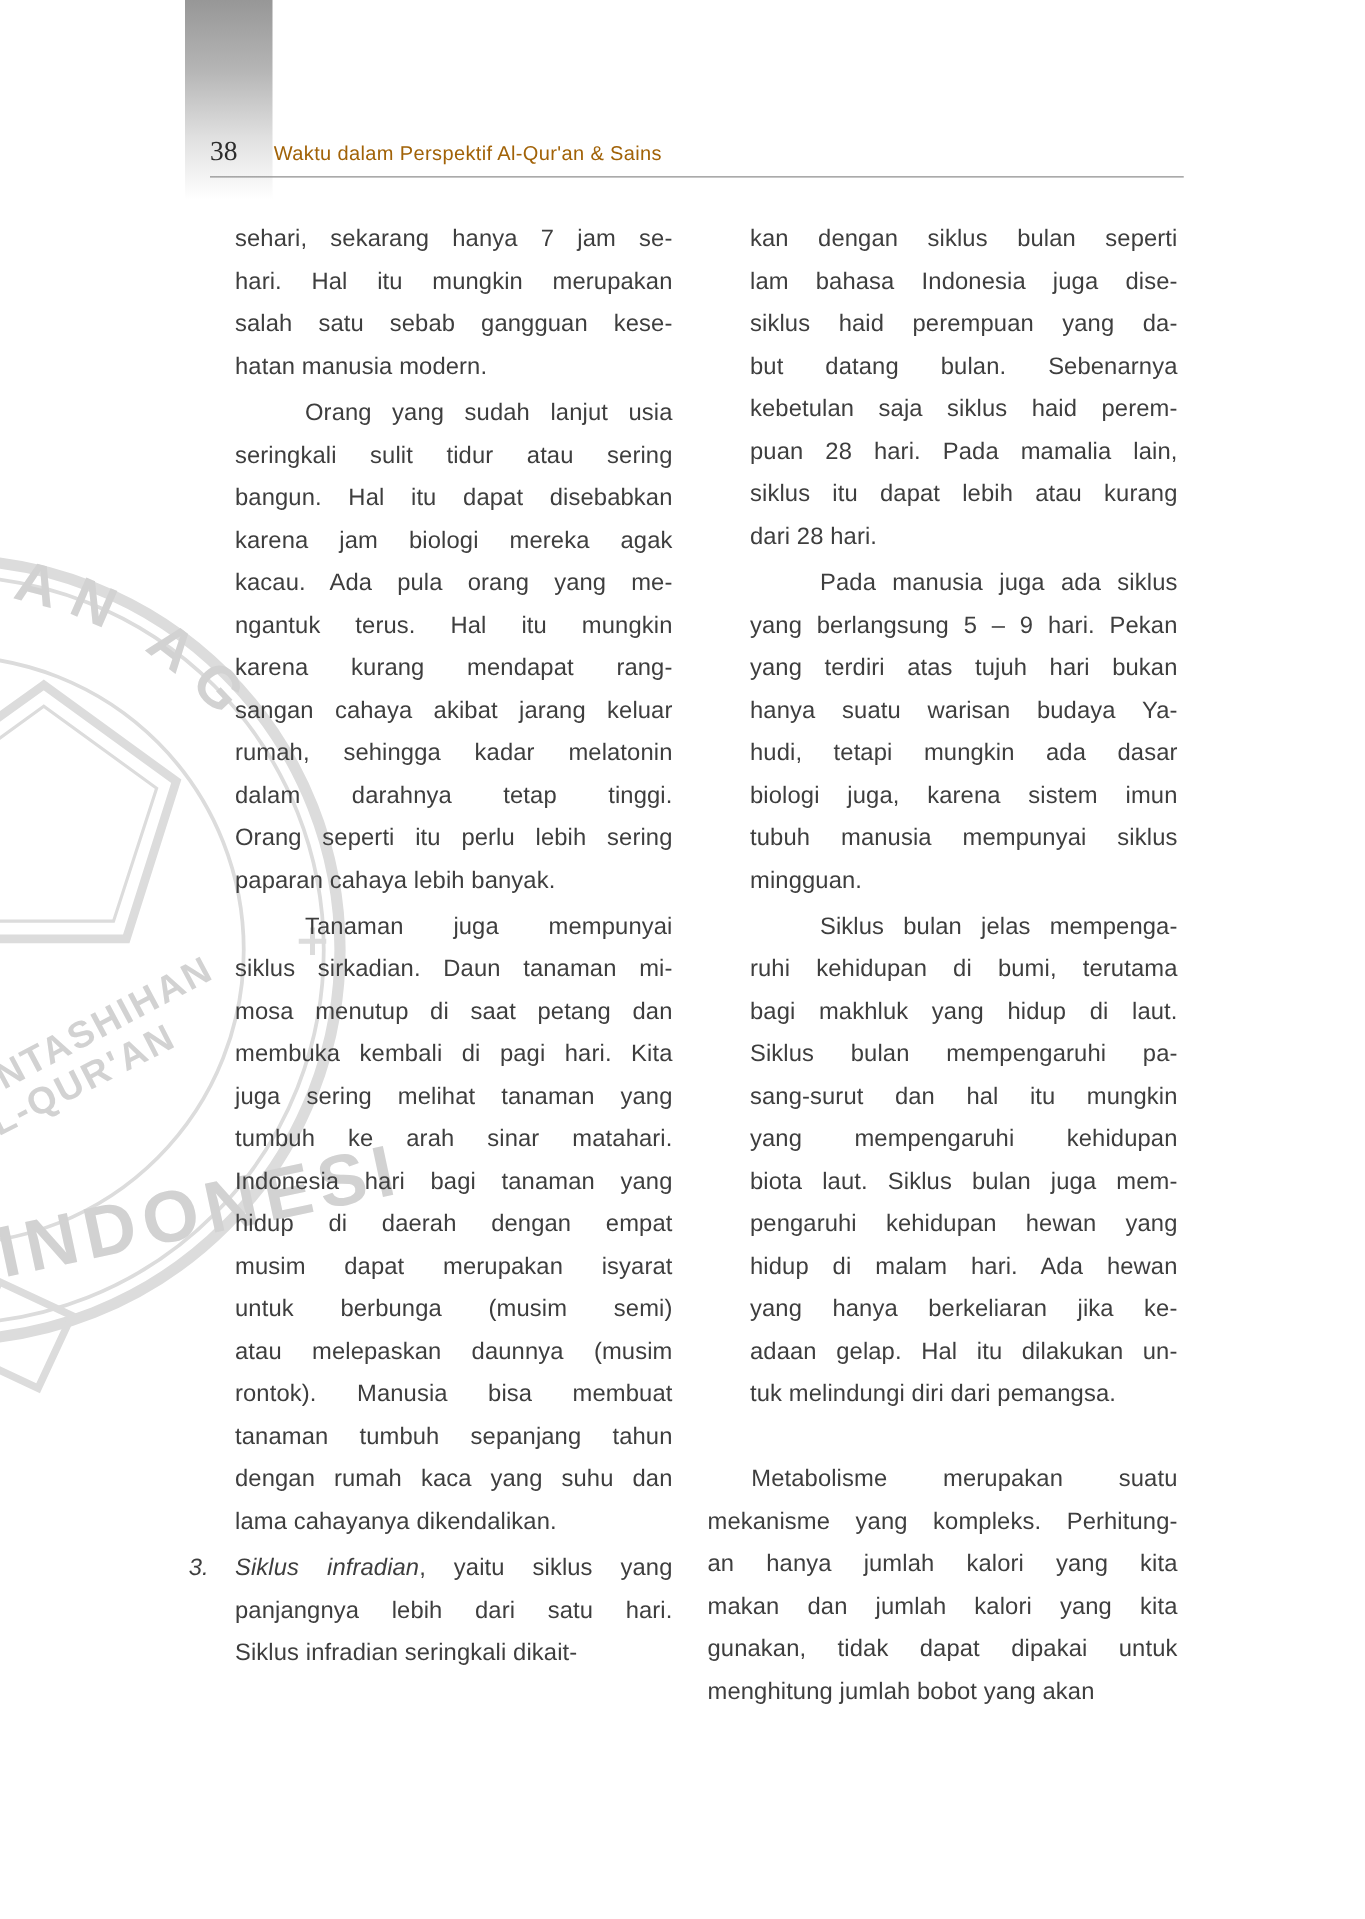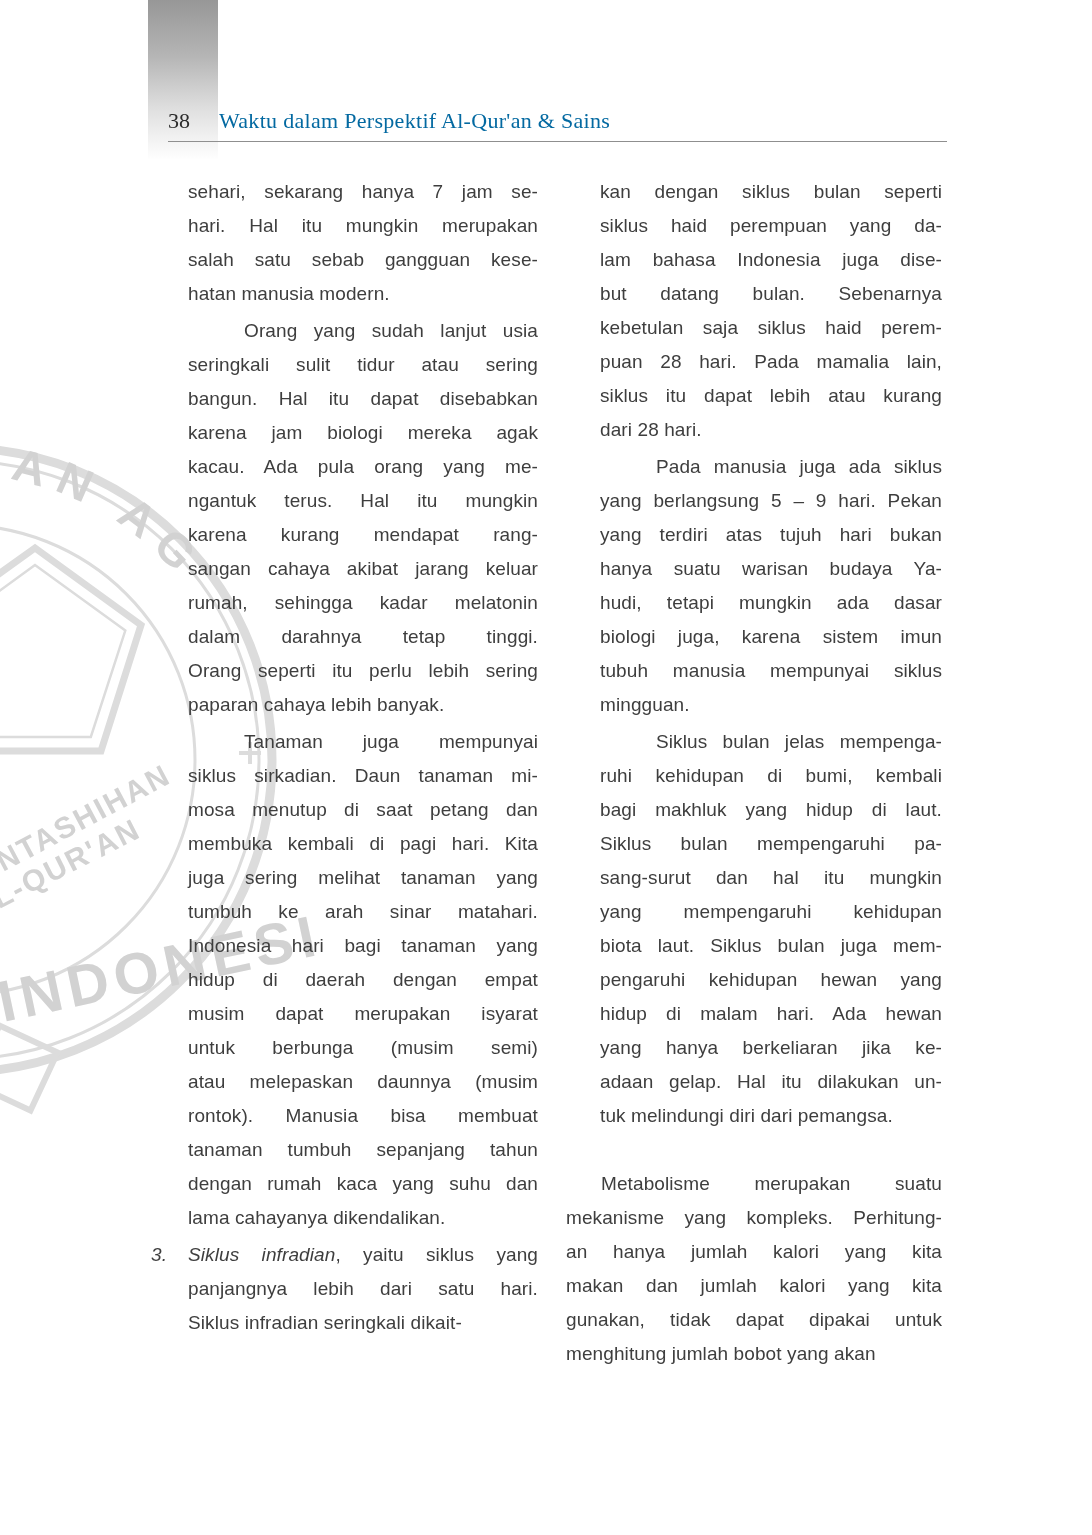--- a/index.html
+++ b/index.html
@@ -21,22 +21,22 @@
   .header {
     position: absolute; left: 168px; top: 108px;
     display: flex; align-items: baseline; gap: 29px;
     z-index: 2;
   }
   .pagenum {
     font-family: "Liberation Serif", serif;
     font-size: 22px; color: #2c2c2c;
   }
   .running-title {
-    font-family: Liberation Serif, serif;
-    font-size: 22px; color: #0369a1; letter-spacing: 0.3px;
+    font-family: Liberation Sans, sans-serif;
+    font-size: 16px; color: #a16207; letter-spacing: 0.3px;
   }
   .rule {
     position: absolute; left: 168px; top: 141px;
     width: 779px; height: 1px; background: #8f8f8f; z-index: 2;
   }
 
   
   .stamp { position: absolute; left: -240px; top: 420px; z-index: 0; }
   .stamp .wm-stroke { fill: none; stroke: #dcdcdc; }
   .stamp text {
@@ -146,41 +146,41 @@
         <div class="para list">
           <span class="marker">3.</span>
           <div class="line"><span class="it">Siklus infradian</span><span>, yaitu siklus yang</span></div>
           <div class="line">panjangnya lebih dari satu hari.</div>
           <div class="line last">Siklus infradian seringkali dikait-</div>
         </div>
       </div>
     <div class="col col-right">
         <div class="para inset">
           <div class="line">kan dengan siklus bulan seperti</div>
+          <div class="line">lam bahasa Indonesia juga dise-</div>
           <div class="line">siklus haid perempuan yang da-</div>
-          <div class="line">lam bahasa Indonesia juga dise-</div>
           <div class="line">but datang bulan. Sebenarnya</div>
           <div class="line">kebetulan saja siklus haid perem-</div>
           <div class="line">puan 28 hari. Pada mamalia lain,</div>
           <div class="line">siklus itu dapat lebih atau kurang</div>
           <div class="line last">dari 28 hari.</div>
         </div>
         <div class="para ind-normal inset">
           <div class="line">Pada manusia juga ada siklus</div>
           <div class="line">yang berlangsung 5 – 9 hari. Pekan</div>
           <div class="line">yang terdiri atas tujuh hari bukan</div>
           <div class="line">hanya suatu warisan budaya Ya-</div>
           <div class="line">hudi, tetapi mungkin ada dasar</div>
           <div class="line">biologi juga, karena sistem imun</div>
           <div class="line">tubuh manusia mempunyai siklus</div>
           <div class="line last">mingguan.</div>
         </div>
         <div class="para ind-normal inset">
           <div class="line">Siklus bulan jelas mempenga-</div>
-          <div class="line">ruhi kehidupan di bumi, kembali</div>
+          <div class="line">ruhi kehidupan di bumi, terutama</div>
           <div class="line">bagi makhluk yang hidup di laut.</div>
           <div class="line">Siklus bulan mempengaruhi pa-</div>
           <div class="line">sang-surut dan hal itu mungkin</div>
           <div class="line">yang mempengaruhi kehidupan</div>
           <div class="line">biota laut. Siklus bulan juga mem-</div>
           <div class="line">pengaruhi kehidupan hewan yang</div>
           <div class="line">hidup di malam hari. Ada hewan</div>
           <div class="line">yang hanya berkeliaran jika ke-</div>
           <div class="line">adaan gelap. Hal itu dilakukan un-</div>
           <div class="line last">tuk melindungi diri dari pemangsa.</div>

